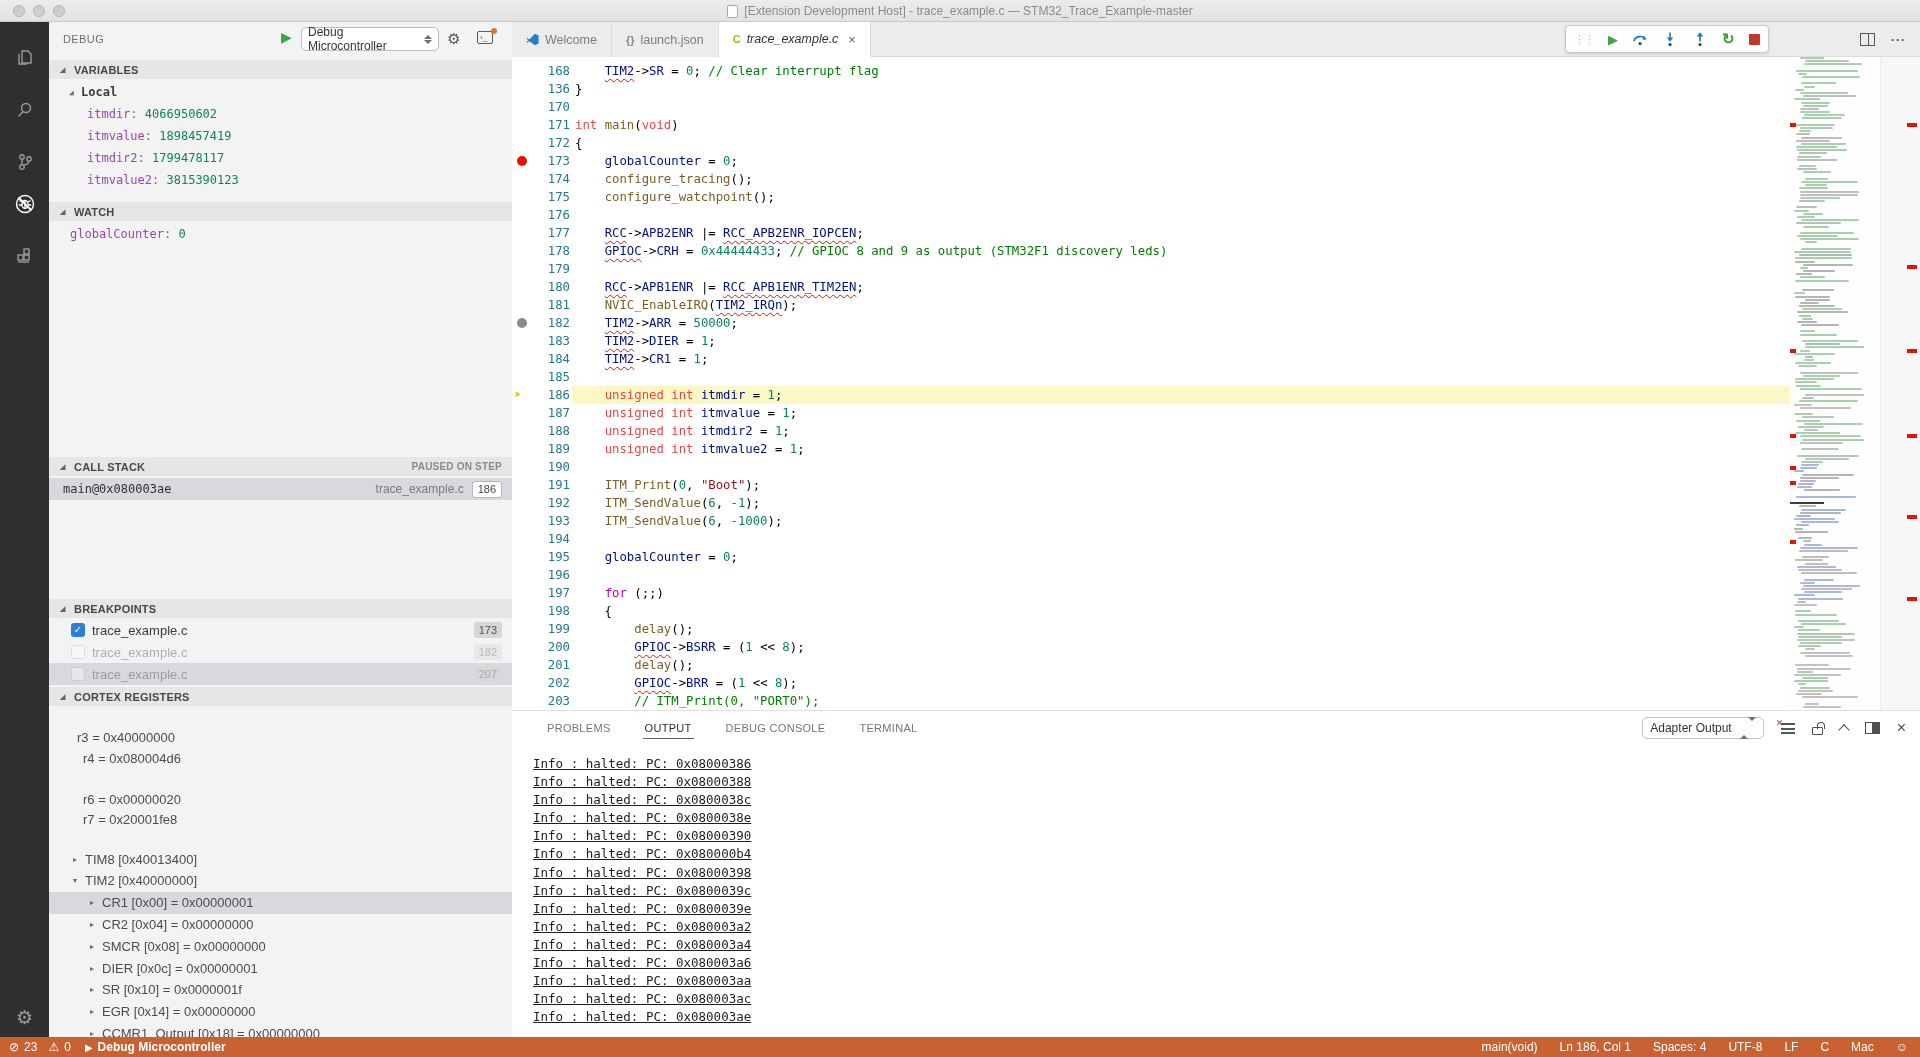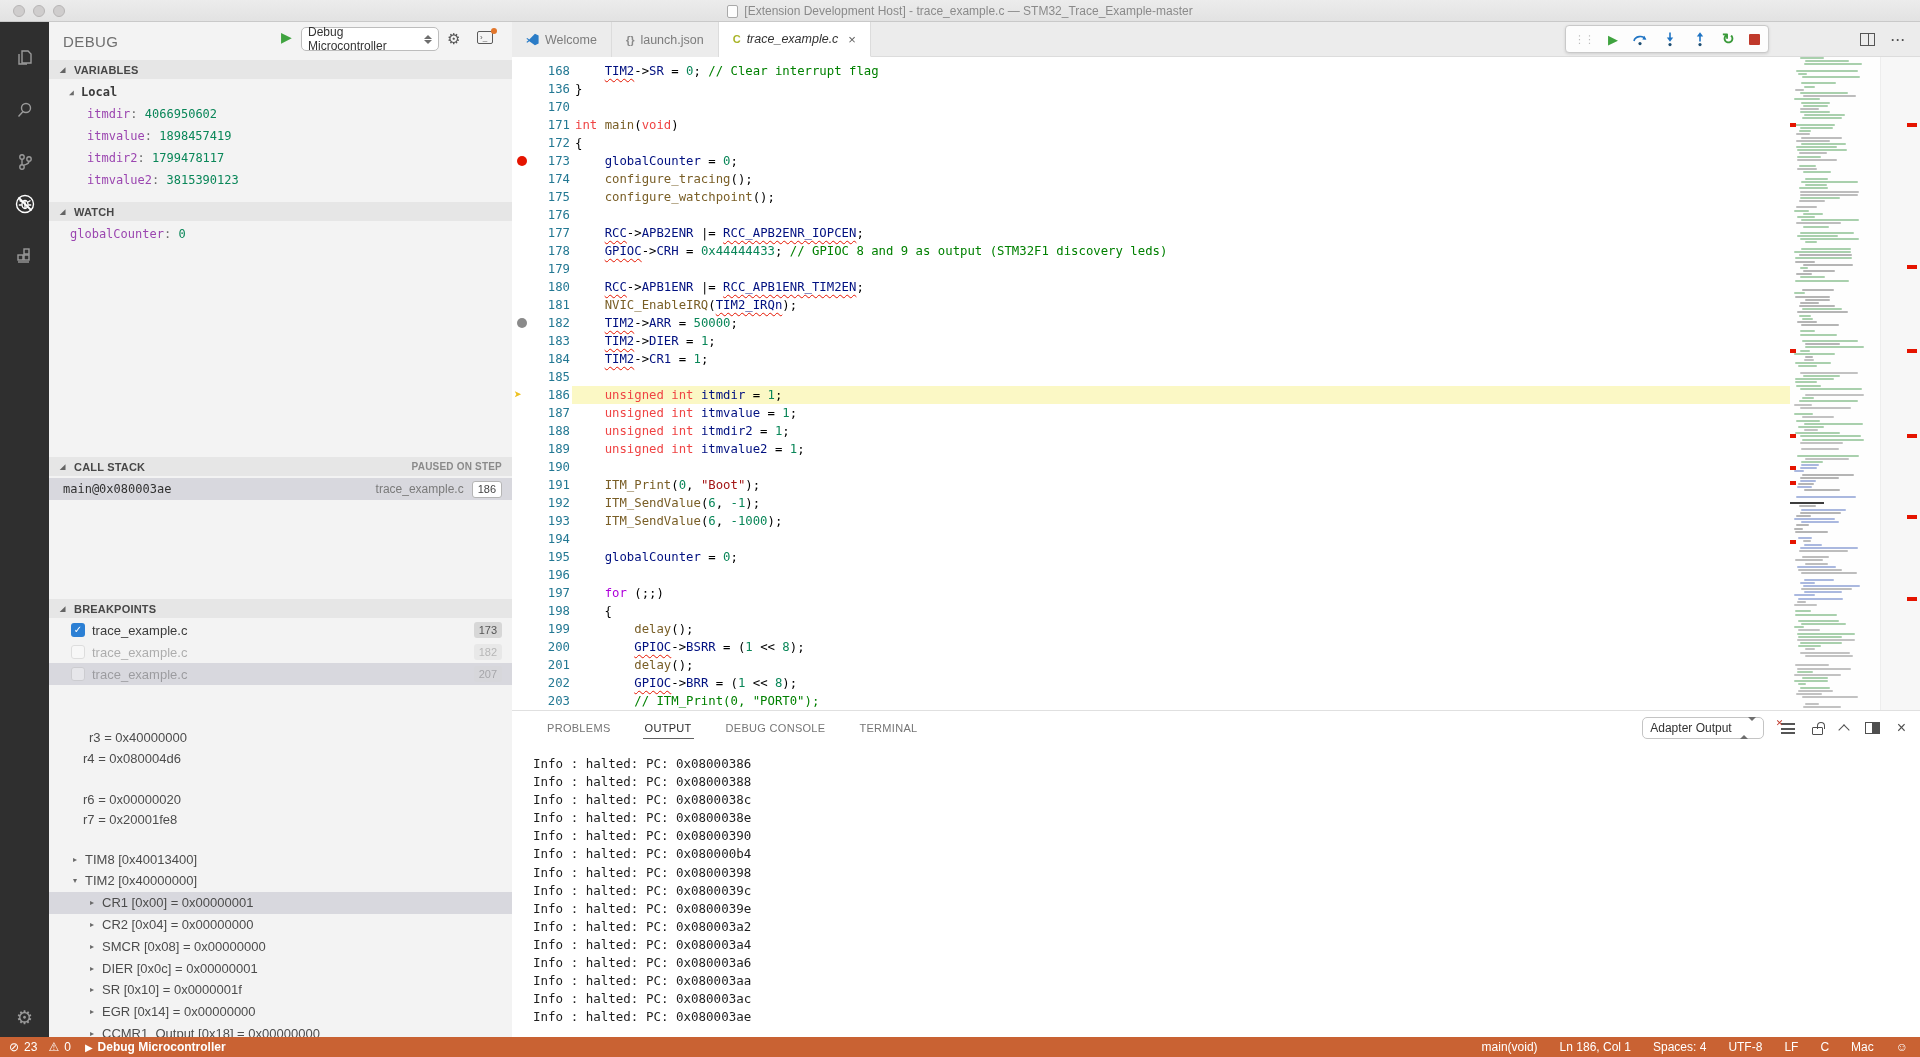--- a/index.html
+++ b/index.html
@@ -16,21 +16,21 @@
   
   #activitybar { position:absolute; left:0; top:22px; width:49px; height:1015px; background:#2f2f2f; }
   .act-item { position:absolute; left:0; width:49px; height:44px; display:flex; align-items:center; justify-content:center; }
   .act-item svg { stroke:#9a9a9a; fill:none; stroke-width:1.4; }
   .act-item.active svg { stroke:#fff; }
   #act-gear { position:absolute; left:0; bottom:8px; width:49px; text-align:center; color:#9a9a9a; font-size:19px; }
 
   
   #sidebar { position:absolute; left:49px; top:22px; width:463px; height:1015px; background:#f3f3f3; overflow:hidden; }
   #side-toolbar { position:absolute; left:0; top:0; width:463px; height:36px; }
-  #side-title { position:absolute; left:14px; top:11px; font-size:15px; color:#6f6f6f; letter-spacing:.4px; }
+  #side-title { position:absolute; left:14px; top:11px; font-size:11px; color:#6f6f6f; letter-spacing:.4px; }
   #dbg-start { position:absolute; left:232px; top:7px; color:#3fa33f; font-size:14px; cursor:pointer; }
   #dbg-config { position:absolute; left:252px; top:5px; width:138px; height:24px; background:#fff; border:1px solid #bdbdbd; border-radius:5px; display:flex; align-items:center; padding:0 6px; font-size:12px; color:#333; }
   #dbg-config .updown { margin-left:auto; display:flex; flex-direction:column; gap:1px; }
   .tri-up { width:0; height:0; border-left:4px solid transparent; border-right:4px solid transparent; border-bottom:4px solid #6e6e6e; }
   .tri-dn { width:0; height:0; border-left:4px solid transparent; border-right:4px solid transparent; border-top:4px solid #6e6e6e; }
   #dbg-gear { position:absolute; left:398px; top:8px; font-size:15px; color:#565656; cursor:pointer; }
   #dbg-console-icon { position:absolute; left:428px; top:9px; width:16px; height:13px; border:1px solid #5a5a5a; border-radius:2px; font-size:8px; color:#5a5a5a; text-align:left; padding-left:2px; line-height:11px; }
   #dbg-console-dot { position:absolute; left:442px; top:6px; width:6px; height:6px; border-radius:50%; background:#e2762b; }
 
   .section-header { position:absolute; left:0; width:463px; height:19px; background:#e6e6e6; font-size:11px; font-weight:bold; color:#474747; letter-spacing:.2px; display:flex; align-items:center; padding-left:25px; }
@@ -95,21 +95,21 @@
   .pc-icon { color:#4f4f4f; font-size:13px; position:relative; }
   #clear-icon { width:14px; height:11px; border-top:2px solid #555; border-bottom:2px solid #555; position:relative; }
   #clear-icon::before { content:""; position:absolute; left:0; top:3px; width:14px; height:2px; background:#555; }
   #clear-icon::after { content:"✕"; position:absolute; left:-5px; top:-7px; color:#c0392b; font-size:9px; }
   #lock-icon { width:11px; height:8px; border:1.5px solid #4f4f4f; border-radius:1px; margin-top:5px; position:relative; }
   #lock-icon::before { content:""; position:absolute; left:1px; top:-6px; width:6px; height:6px; border:1.5px solid #4f4f4f; border-bottom:none; border-radius:4px 4px 0 0; transform:translateX(3px); }
   .chev-up { width:8px; height:8px; border-left:1.6px solid #4f4f4f; border-top:1.6px solid #4f4f4f; transform:rotate(45deg); margin-top:3px; }
   #panel-layout-icon { width:15px; height:12px; border:1px solid #4f4f4f; position:relative; }
   #panel-layout-icon::after { content:""; position:absolute; right:0; top:0; width:7px; height:10px; background:#4f4f4f; }
   #output-lines { position:absolute; left:21px; top:44px; font-family:"DejaVu Sans Mono", monospace; font-size:12.5px; color:#1e1e1e; }
-  #output-lines div { height:18.1px; line-height:18.1px; white-space:pre; }
+  #output-lines div { height:18.1px; line-height:18.1px; white-space:pre;text-decoration:underline; }
 
   
   #statusbar { position:absolute; left:0; top:1037px; width:1920px; height:20px; background:#c96233; color:#fff; font-size:12px; display:flex; align-items:center; }
   #sb-left { display:flex; align-items:center; gap:14px; padding-left:9px; }
   #sb-right { margin-left:auto; display:flex; align-items:center; gap:22px; padding-right:12px; }
   .sb-item { display:flex; align-items:center; gap:5px; white-space:nowrap; }
 </style>
 </head>
 <body>
 
@@ -201,20 +201,24 @@
     <span style="margin-left:auto; margin-right:10px; font-size:10px; color:#8a8a8a; font-weight:bold">PAUSED ON STEP</span>
   </div>
   <div id="stack-rows"></div>
 
   <div class="section-header" style="top:577px">
     <span class="tw">◢</span>
       <span>BREAKPOINTS</span>
     </div>
   <div id="bp-rows"></div>
 
+  <div class="section-header" style="top:665px">
+    <span class="tw">◢</span>
+      <span>CORTEX REGISTERS</span>
+    </div>
   <div id="reg-rows"></div>
 
   <div id="per-rows"></div>
 <div class="srow mono" style="top: 81px; padding-left: 38px; font-size: 12px;">
       <span class="vname">itmdir</span>
       <span class="vcolon">:&nbsp;</span>
       <span class="vval">4066950602</span>
     </div>
     <div class="srow mono" style="top: 103px; padding-left: 38px; font-size: 12px;">
       <span class="vname">itmvalue</span>
@@ -249,21 +253,21 @@
     <div class="srow" style="top: 619px; padding-left: 22px; padding-right: 10px;">
       <span class="cb off faded"></span>
     <span style="color:#3b3b3b" class="faded">trace_example.c</span>
     <span class="badge-pill faded" style="margin-left:auto">182</span>
     </div>
     <div class="srow selected" style="top: 641px; padding-left: 22px; padding-right: 10px;">
       <span class="cb off faded"></span>
     <span style="color:#3b3b3b" class="faded">trace_example.c</span>
     <span class="badge-pill faded" style="margin-left:auto">207</span>
     </div>
-    <div class="srow reg-row" style="top: 704.5px; padding-left: 40px;">r3 = 0x40000000</div>
+    <div class="srow reg-row" style="top: 704.5px; padding-left: 28px;">r3 = 0x40000000</div>
     <div class="srow reg-row" style="top: 725px; padding-left: 34px;">r4 = 0x080004d6</div>
     <div class="srow reg-row" style="top: 766px; padding-left: 34px;">r6 = 0x00000020</div>
     <div class="srow reg-row" style="top: 786.5px; padding-left: 34px;">r7 = 0x20001fe8</div>
     <div class="srow per-row" style="top: 826px; padding-left: 24px;">
       <span class="tw-small">▸</span>
       <span>TIM8 [0x40013400]</span>
     </div>
     <div class="srow per-row" style="top: 847.8px; padding-left: 24px;">
       <span class="tw-small">▾</span>
       <span>TIM2 [0x40000000]</span>

